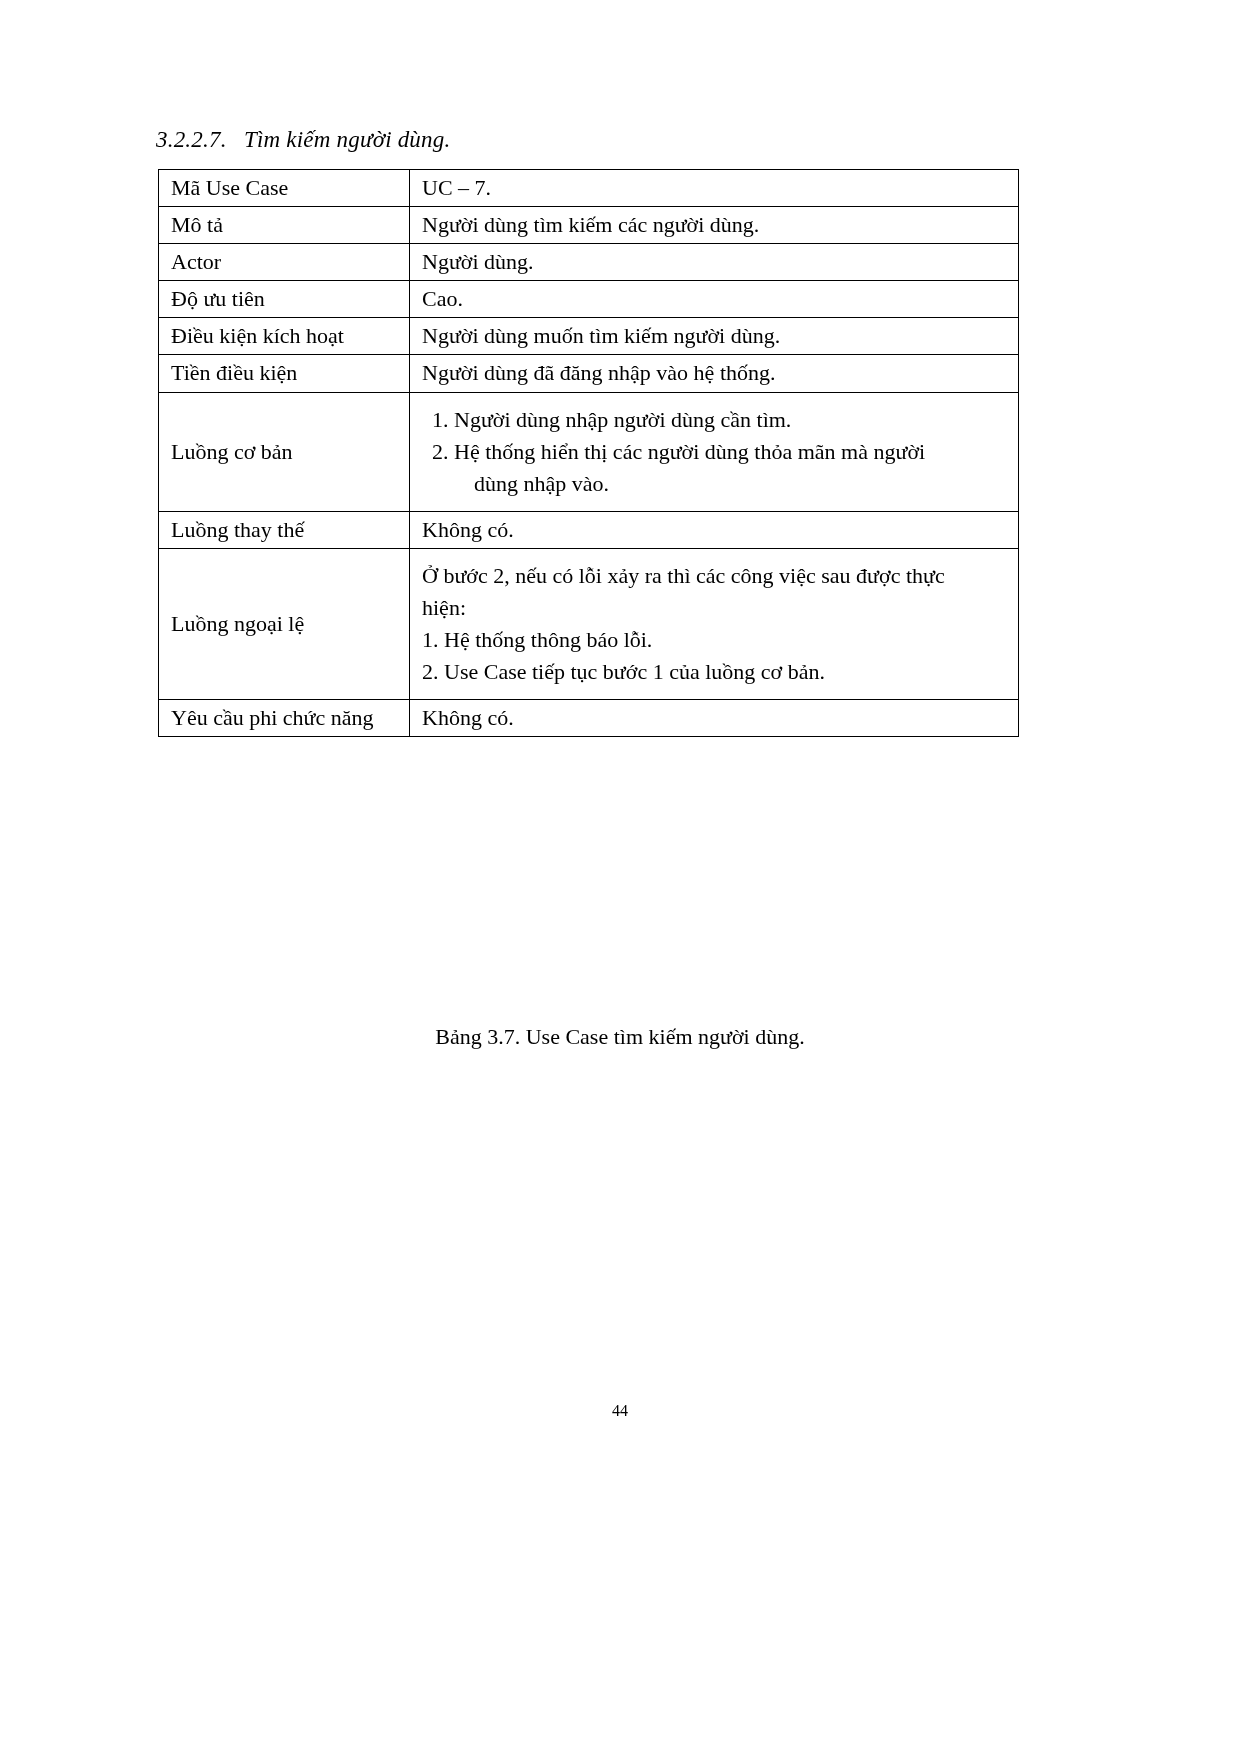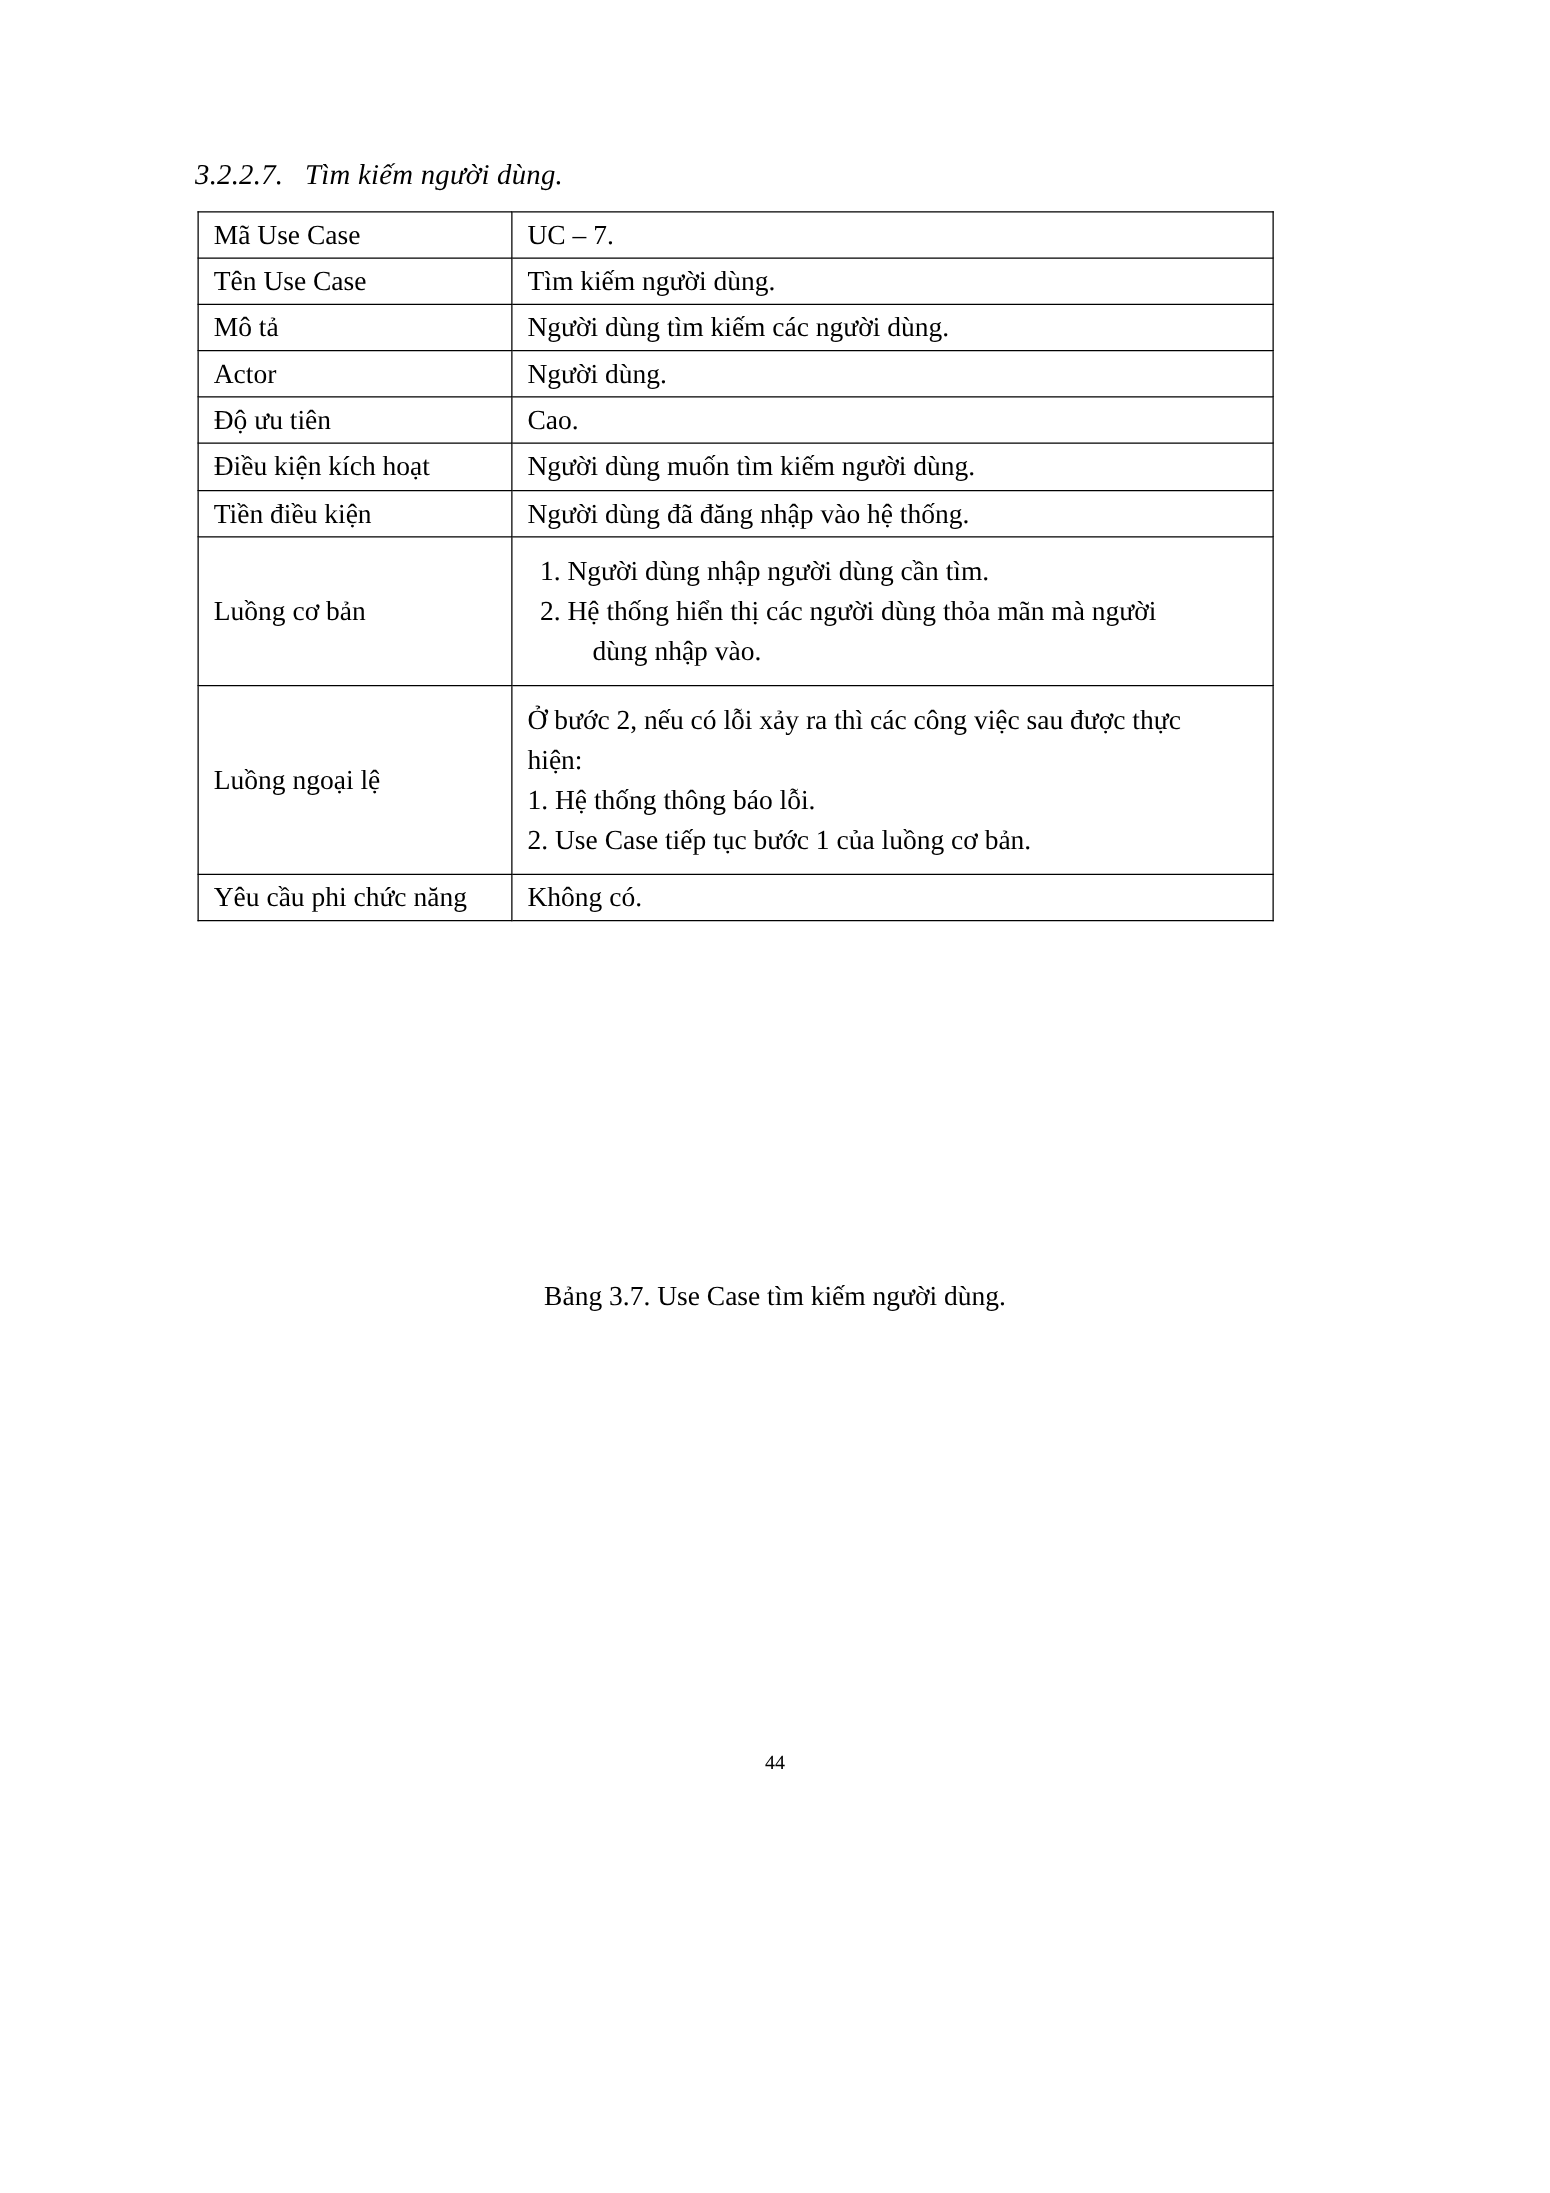--- a/index.html
+++ b/index.html
@@ -101,26 +101,20 @@
   <table class="uc">
     <tbody>
 
       <tr>
         <td class="label">Mã Use Case</td>
         <td class="value">
           <span class="line">UC – 7.</span>
         </td>
       </tr>
 
-      <tr>
-        <td class="label">Tên Use Case</td>
-        <td class="value">
-          <span class="line">Tìm kiếm người dùng.</span>
-        </td>
-      </tr>
 
       <tr>
         <td class="label">Mô tả</td>
         <td class="value">
           <span class="line">Người dùng tìm kiếm các người dùng.</span>
         </td>
       </tr>
 
       <tr>
         <td class="label">Actor</td>
@@ -153,20 +147,26 @@
 
       <tr class="tall">
         <td class="label">Luồng cơ bản</td>
         <td class="value multi">
           <span class="line indent1">1. Người dùng nhập người dùng cần tìm.</span>
           <span class="line indent1">2. Hệ thống hiển thị các người dùng thỏa mãn mà người</span>
           <span class="line indent2">dùng nhập vào.</span>
         </td>
       </tr>
 
+      <tr>
+        <td class="label">Luồng thay thế</td>
+        <td class="value">
+          <span class="line">Không có.</span>
+        </td>
+      </tr>
 
       <tr class="tall">
         <td class="label">Luồng ngoại lệ</td>
         <td class="value multi">
           <span class="line">Ở bước 2, nếu có lỗi xảy ra thì các công việc sau được thực</span>
           <span class="line">hiện:</span>
           <span class="line">1. Hệ thống thông báo lỗi.</span>
           <span class="line">2. Use Case tiếp tục bước 1 của luồng cơ bản.</span>
         </td>
       </tr>

